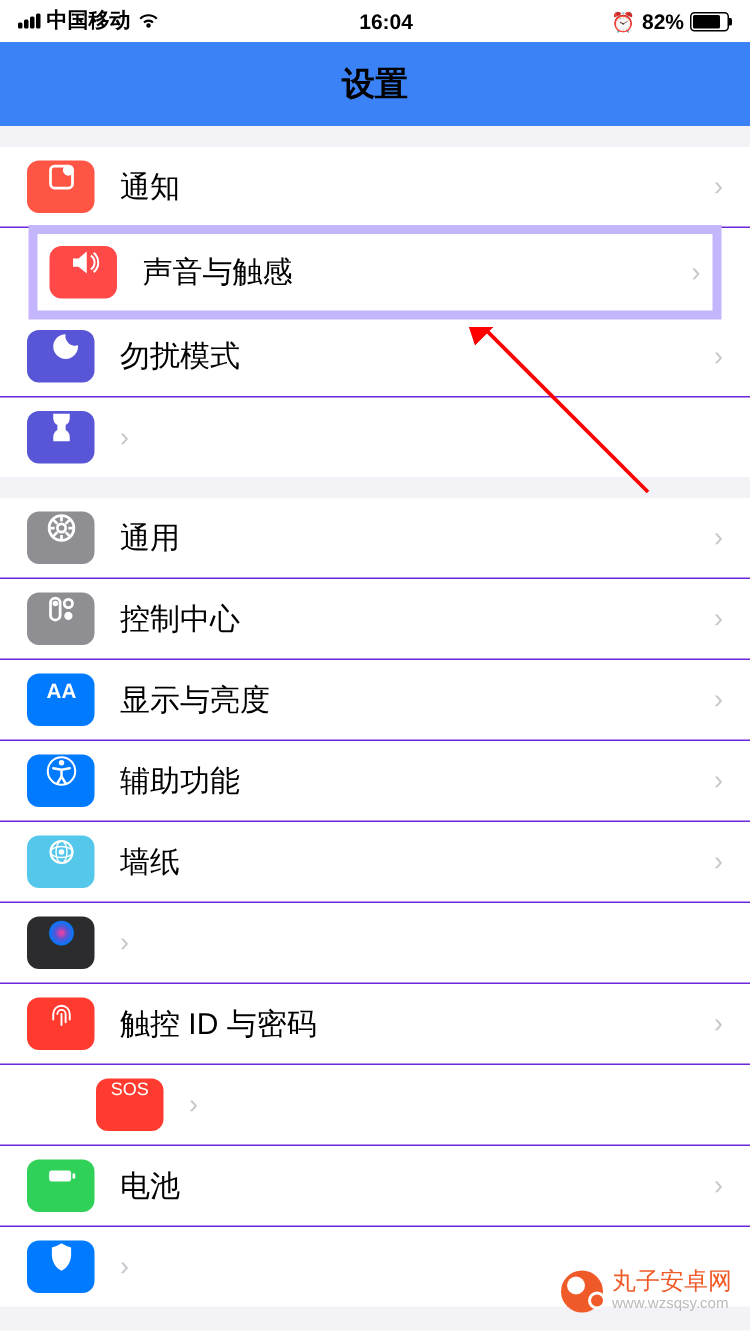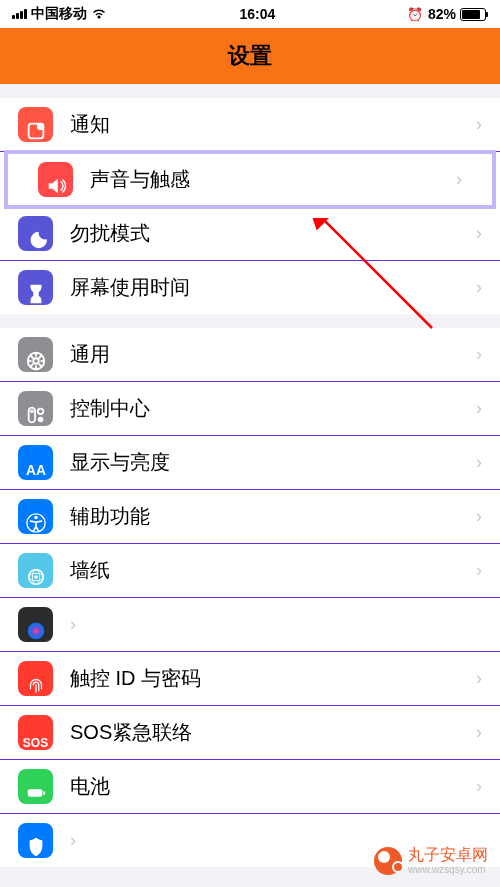--- a/index.html
+++ b/index.html
@@ -74,21 +74,21 @@
     .battery-tip {
       width: 2px;
       height: 5px;
       background: #000;
       border-radius: 0 1px 1px 0;
     }
     .alarm-icon {
       font-size: 13px;
     }
     .header {
-      background: #f97316;
+      background: #3b82f6;
       height: 56px;
       display: flex;
       align-items: center;
       justify-content: center;
       font-size: 22px;
       font-weight: 600;
     }
     .separator {
       height: 14px;
     }
@@ -99,46 +99,46 @@
       display: flex;
       align-items: center;
       padding: 9px 18px 9px 18px;
       border-bottom: 1px solid #6d28d9;
       position: relative;
     }
     .list-item:last-child {
       border-bottom: none;
     }
     .icon-box {
-      width: 35px;
+      width: 45px;
       height: 35px;
       border-radius: 8px;
       display: flex;
-      align-items: flex-end;
+      align-items: flex-start;
       justify-content: center;
       margin-right: 17px;
       flex-shrink: 0;
     }
     .icon-inner {
       width: 22px;
       height: 22px;
     }
     .item-label {
       flex: 1;
       font-size: 20px;
       color: #000;
     }
     .chevron {
       color: #c7c7cc;
       font-size: 18px;
     }
     .highlight-item {
-      border: 4px solid #c4b5fd;
-      margin: -2px 4px;
-      padding: 8px 30px;
+      border: 6px solid #c4b5fd;
+      margin: -2px 19px;
+      padding: 8px 8px;
     }
     .arrow-annotation {
       position: absolute;
       top: 218px;
       left: 302px;
       pointer-events: none;
     }
     .watermark {
       position: absolute;
       bottom: 12px;
@@ -188,21 +188,21 @@
       line-height: 1.1;
     }
     
     .bg-red { background: #ff3b30; }
     .bg-purple { background: #5856d6; }
     .bg-gray { background: #8e8e93; }
     .bg-blue { background: #007aff; }
     .bg-cyan { background: #54c7eb; }
     .bg-green { background: #30d158; }
     .bg-black { background: #2c2c2e; }
-    .bg-sos { background: #ff3b30; color: #fff; font-size: 12px; font-weight: 700; }
+    .bg-sos { background: #ff3b30; color: #fff; font-size: 12px; font-weight: 400; margin-left: 46px; }
     .bg-orange-red { background: #ff5545; }
     .bg-orange-red-alt { background: #ff4848; }
   </style>
 </head>
 <body>
 
 <div class="status-bar">
   <div class="status-left">
     <div class="signal-bars">
       <div class="bar bar1"></div>
@@ -263,21 +263,20 @@
     </div>
     <span class="item-label">勿扰模式</span>
     <span class="chevron">›</span>
   </div>
   <div class="list-item">
     <div class="icon-box bg-purple">
       <svg class="icon-inner" viewBox="0 0 24 24">
           <path d="M6 2h12v3a6 6 0 01-3 5.2v3.6A6 6 0 0118 19v3H6v-3a6 6 0 013-5.2V10.2A6 6 0 016 5V2z" fill="#fff"></path>
         </svg>
     </div>
-    <span class="item-label">屏幕使用时间</span>
     <span class="chevron">›</span>
   </div>
 </div>
 
 <div class="separator"></div>
 
 <div class="list-group">
   <div class="list-item">
     <div class="icon-box bg-gray">
       <svg class="icon-inner" viewBox="0 0 24 24">
@@ -355,21 +354,20 @@
           <path d="M6 12a6 6 0 0112 0v4M9 12a3 3 0 016 0v6M12 12v8M6 12v4" fill="none" stroke="#fff" stroke-width="1.4" stroke-linecap="round"></path>
         </svg>
     </div>
     <span class="item-label">触控 ID 与密码</span>
     <span class="chevron">›</span>
   </div>
   <div class="list-item">
     <div class="icon-box bg-sos">
       <span>SOS</span>
     </div>
-    <span class="item-label">SOS紧急联络</span>
     <span class="chevron">›</span>
   </div>
   <div class="list-item">
     <div class="icon-box bg-green">
       <svg class="icon-inner" viewBox="0 0 24 24">
           <rect x="3" y="8" width="16" height="8" rx="2" fill="#fff"></rect>
           <rect x="20" y="10" width="2" height="4" rx="1" fill="#fff"></rect>
         </svg>
     </div>
     <span class="item-label">电池</span>

